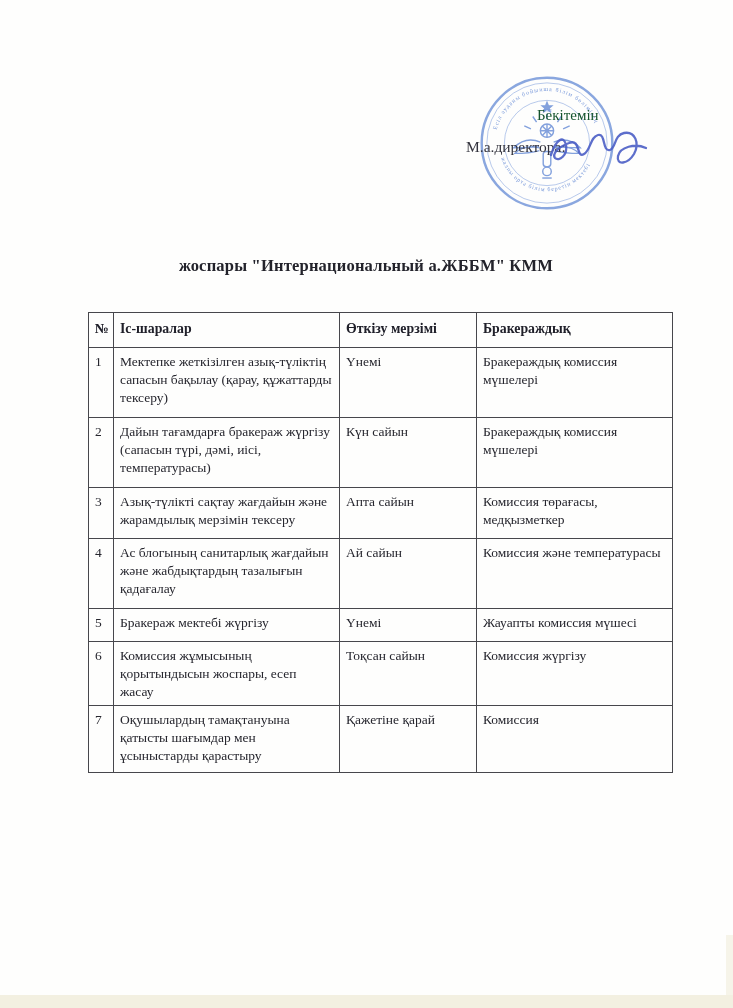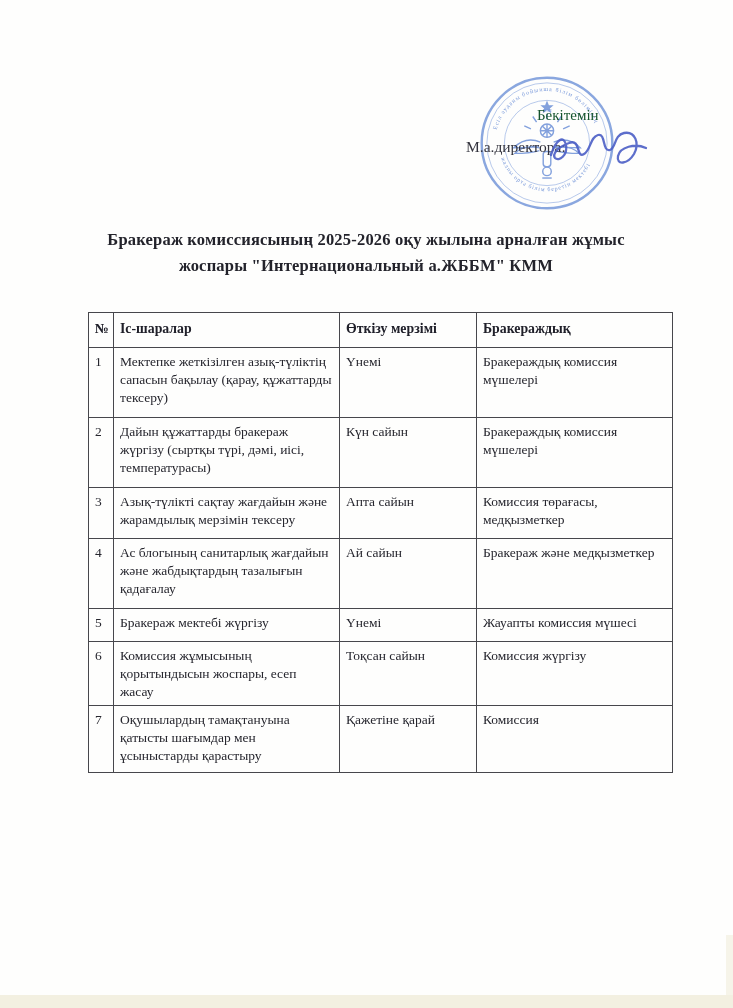--- a/index.html
+++ b/index.html
@@ -82,21 +82,21 @@
   </svg>
 
   <div class="approve-label">Бекітемін</div>
   <div class="director-label">М.а.директора:</div>
 
   <svg class="signature" viewBox="0 0 108 62">
     <path d="M6,42 C11,26 19,22 21,32 C23,42 14,49 10,45 C7,41 13,34 24,30 C36,25 31,46 39,41 C46,37 45,24 53,22 C61,20 57,39 65,37 C71,35 69,22 79,20 C90,18 95,30 89,41 C83,51 71,53 73,43 C75,34 90,30 101,35" fill="none" stroke="#4b5ec5" stroke-width="2.3" stroke-linecap="round" opacity=".9"></path>
   </svg>
 
   <h1 class="doc-title">
-    <span>Бракераж комиссиясының 2025-2026 оқу жылына арналған жұмыс</span><br>
+    <br>
     <span>жоспары "Интернациональный а.ЖББМ" КММ</span>
   </h1>
 
   <table class="plan">
     <colgroup>
         <col style="width:25px">
         <col style="width:226px">
         <col style="width:137px">
         <col style="width:196px">
       </colgroup>
@@ -110,35 +110,35 @@
     </thead>
     <tbody>
       <tr class="r0">
         <td class="num">1</td>
         <td>Мектепке жеткізілген азық-түліктің сапасын бақылау (қарау, құжаттарды тексеру)</td>
         <td>Үнемі</td>
         <td>Бракераждық комиссия мүшелері</td>
       </tr>
       <tr class="r1">
         <td class="num">2</td>
-        <td>Дайын құжаттарды бракераж жүргізу (сыртқы түрі, дәмі, иісі, температурасы)</td>
+        <td>Дайын тағамдарға бракераж жүргізу (сапасын түрі, дәмі, иісі, температурасы)</td>
         <td>Күн сайын</td>
         <td>Бракераждық комиссия мүшелері</td>
       </tr>
       <tr class="r2">
         <td class="num">3</td>
         <td>Азық-түлікті сақтау жағдайын және жарамдылық мерзімін тексеру</td>
         <td>Апта сайын</td>
         <td>Комиссия төрағасы, медқызметкер</td>
       </tr>
       <tr class="r3">
         <td class="num">4</td>
         <td>Ас блогының санитарлық жағдайын және жабдықтардың тазалығын қадағалау</td>
         <td>Ай сайын</td>
-        <td>Бракераж және медқызметкер</td>
+        <td>Комиссия және температурасы</td>
       </tr>
       <tr class="r4">
         <td class="num">5</td>
         <td>Бракераж мектебі жүргізу</td>
         <td>Үнемі</td>
         <td>Жауапты комиссия мүшесі</td>
       </tr>
       <tr class="r5">
         <td class="num">6</td>
         <td>Комиссия жұмысының қорытындысын жоспары, есеп жасау</td>

